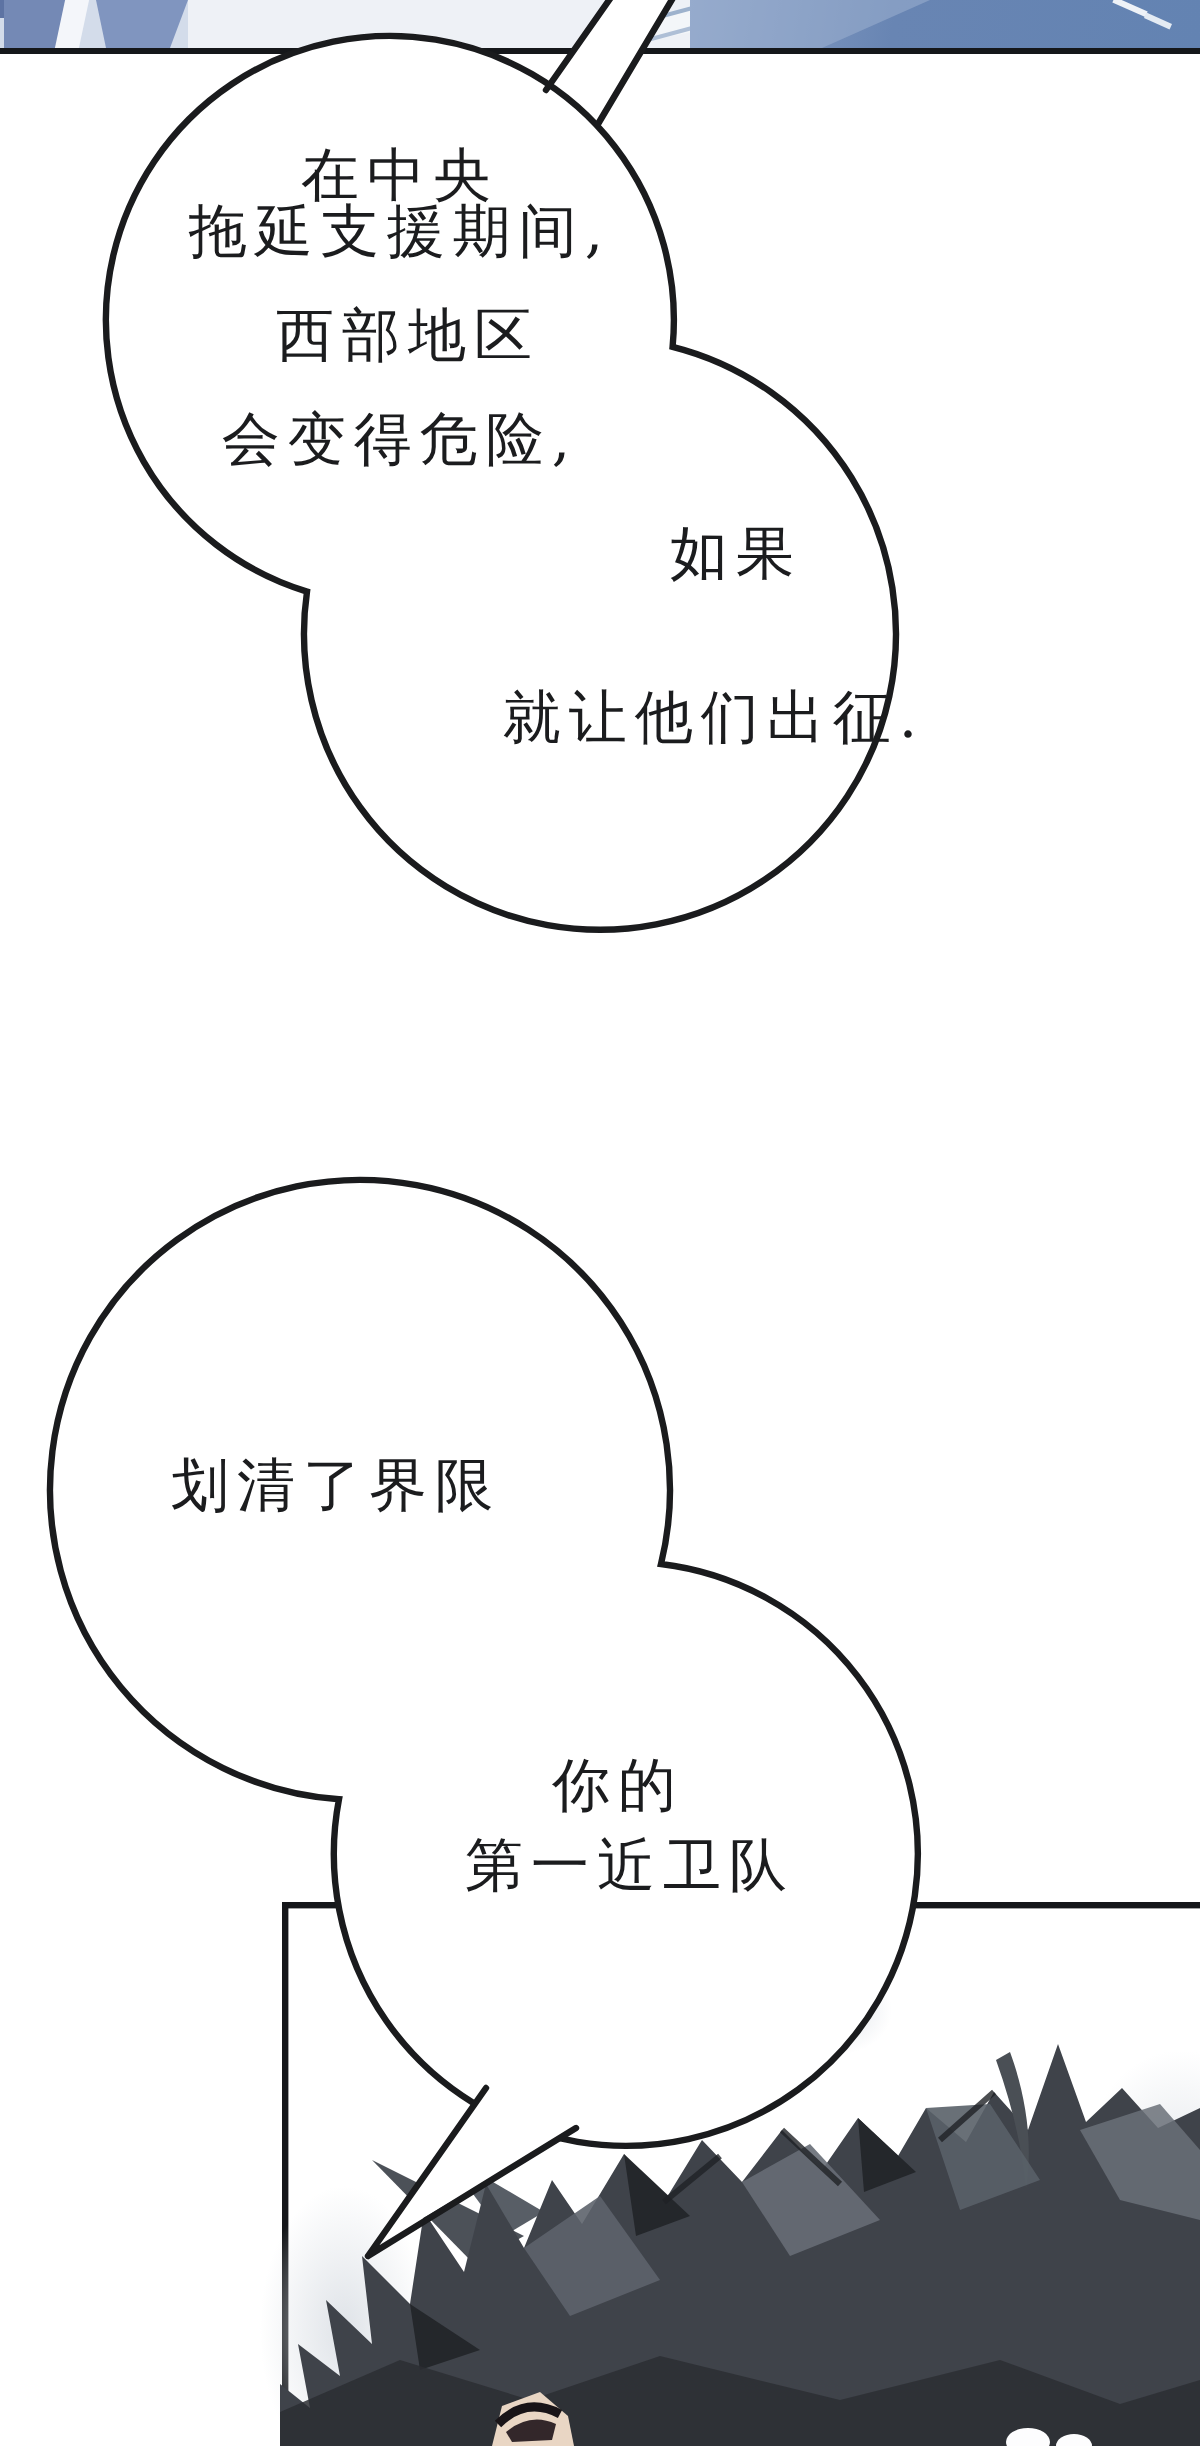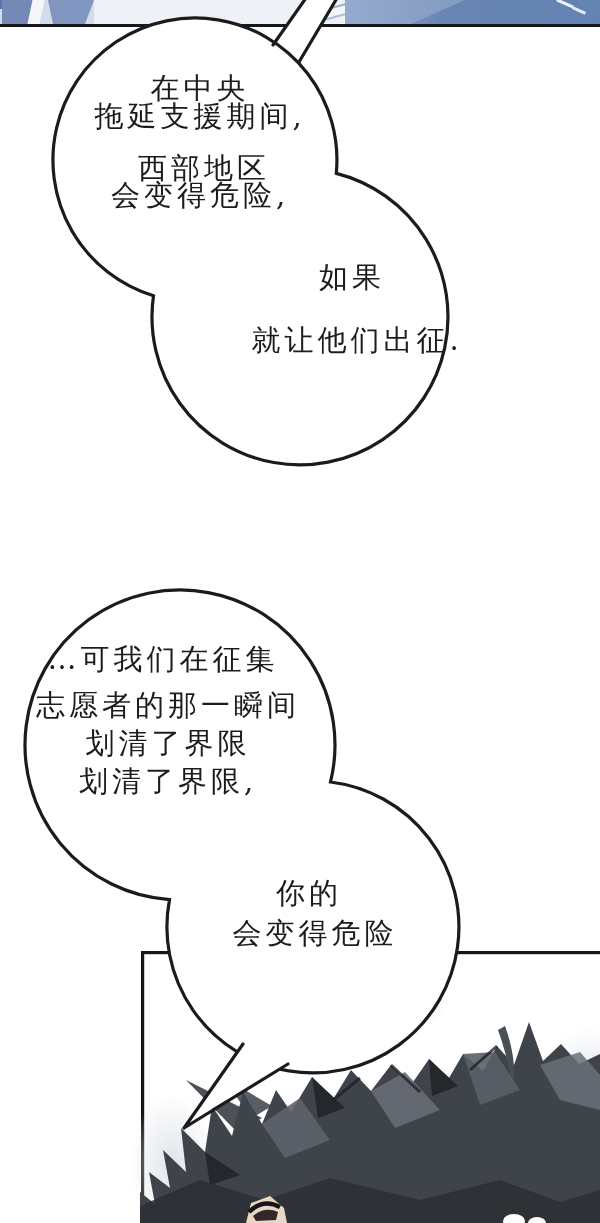--- a/index.html
+++ b/index.html
@@ -111,24 +111,21 @@
     <path d="M 330.5 782 A 155 155 0 1 0 169.5 899.6 A 146 146 0 1 0 330.5 782 Z" fill="#ffffff" stroke="#1a1b1d" stroke-width="3.2"></path>
     <g>
       <polygon points="239,1048 186,1124 283,1067" fill="#ffffff"></polygon>
       <path d="M 243 1044 L 184 1128 M 184 1128 L 288 1064" stroke="#1a1b1d" stroke-width="3.2" fill="none" stroke-linecap="round"></path>
     </g>
   </svg>
 
   <div class="line" style="left:200px;top:88px">在中央</div>
   <div class="line" style="left:200px;top:116px">拖延支援期间,</div>
   <div class="line" style="left:204px;top:168px">西部地区</div>
-  <div class="line" style="left:200px;top:195px">会变得危险,</div>
-  <div class="line" style="left:352px;top:277px">如果</div>
-  <div class="line" style="left:357px;top:340px">就让他们出征.</div>
+  <div class="line" style="left:200px;top:220px">会变得危险,</div>
+  <div class="line" style="left:368px;top:277px">如果</div>
+  <div class="line" style="left:357px;top:359px">就让他们出征.</div>
 
-  <div class="line" style="left:163px;top:659px">…可我们在征集</div>
-  <div class="line" style="left:168px;top:705px">志愿者的那一瞬间</div>
   <div class="line" style="left:168px;top:743px">划清了界限</div>
-  <div class="line" style="left:168px;top:781px">划清了界限,</div>
   <div class="line" style="left:309px;top:893px">你的</div>
-  <div class="line" style="left:315px;top:933px">会变得危险</div>
+  <div class="line" style="left:315px;top:933px">第一近卫队</div>
 
 </div>
 
 </body></html>

